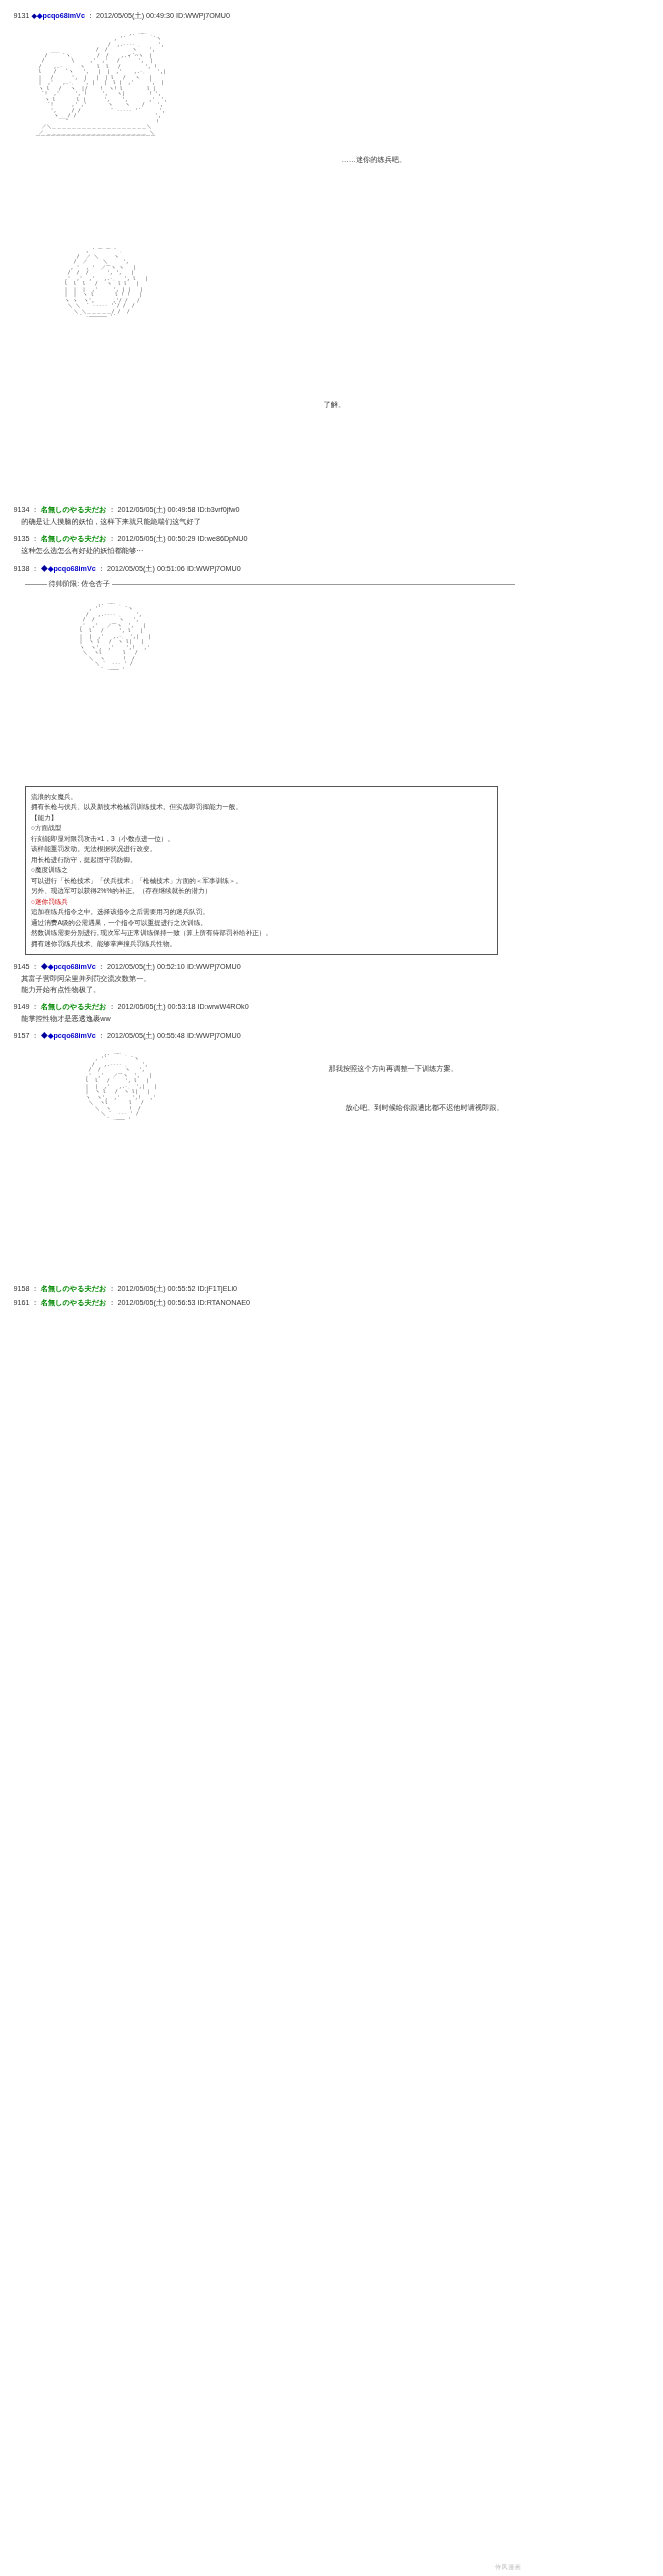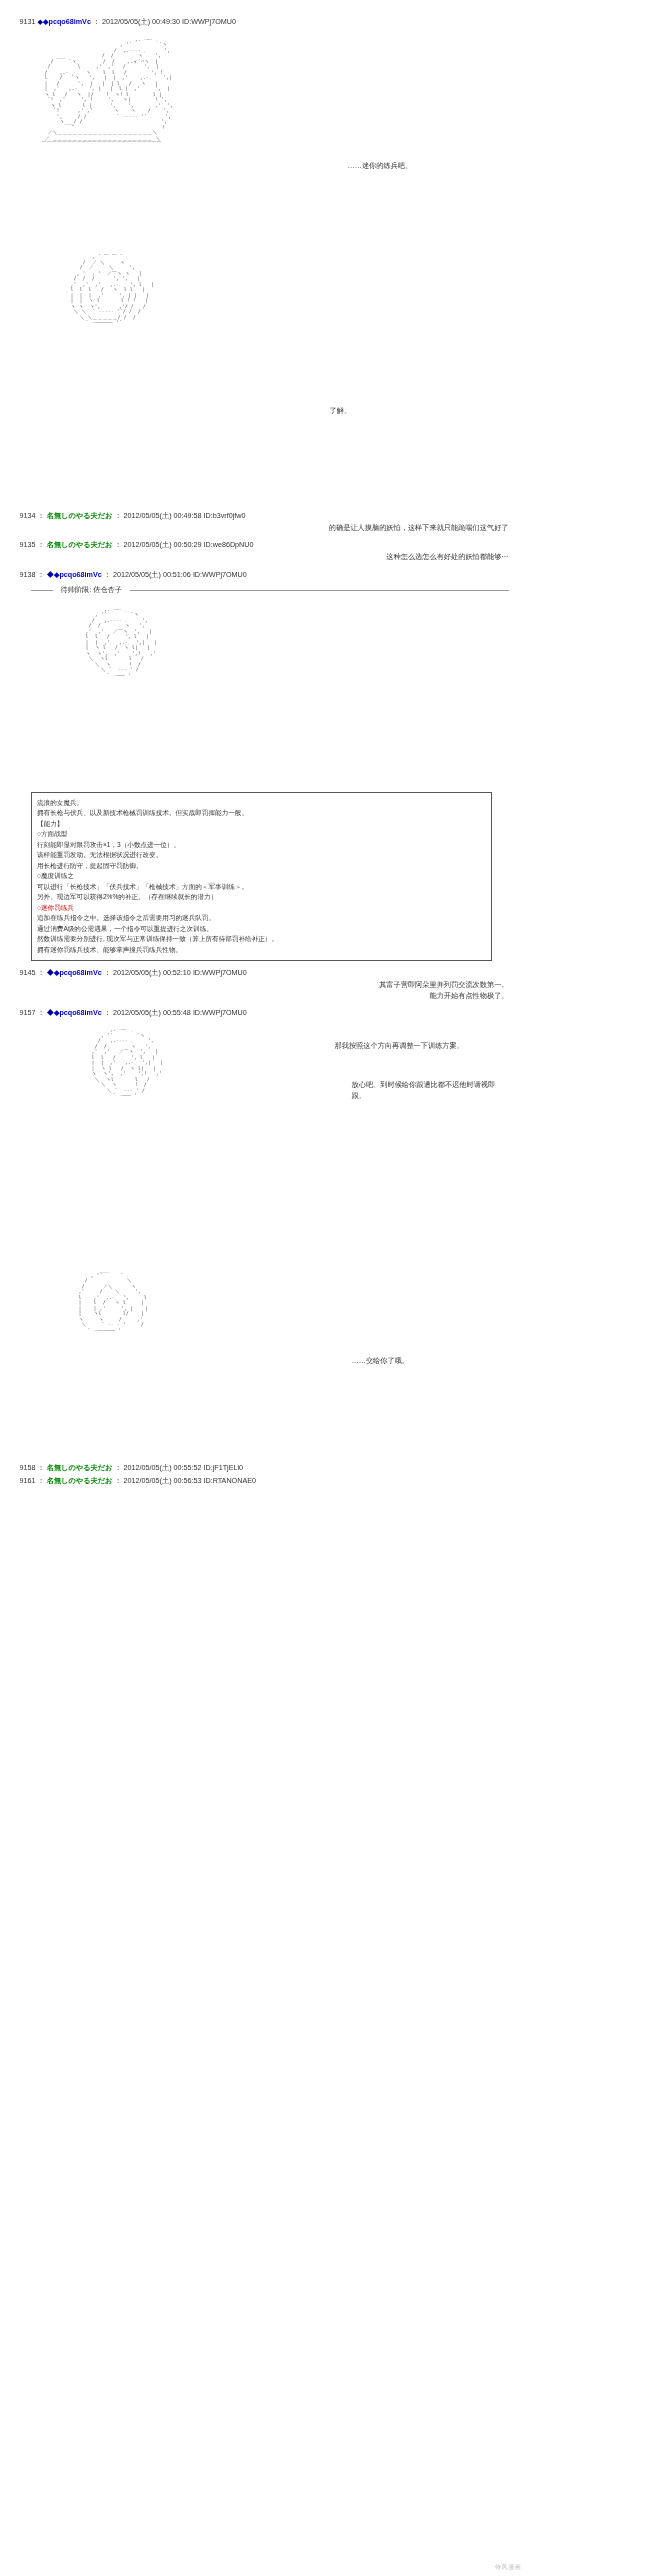--- a/index.html
+++ b/index.html
@@ -5,21 +5,21 @@
   html,body{margin:0;padding:0;background:#ffffff;}
   body{
     width:664px;
     font-family:"Liberation Sans", sans-serif;
     color:#333333;
   }
   .page{
     width:528px;
     min-height:2576px;
     position:relative;
-    padding:14px;
+    padding:8px;
     box-sizing:border-box;
   }
   .post{
     padding:3.3px 5.5px 0 5.5px;
     box-sizing:border-box;
   }
   .post-head{
     font-size:7.2px;
     line-height:10px;
     white-space:nowrap;
@@ -27,21 +27,20 @@
   }
   .name-anon{color:#008800;font-weight:bold;margin-top:33px;}
   .name-trip{color:#0000cc;font-weight:bold;}
   .tripmark{color:#000099;}
   .meta{color:#333;}
   .post-body{
     font-size:7.2px;
     line-height:10.5px;
     color:#333;
     padding:2.2px 0 3.3px 7.7px;
-    text-align:right;
   }
   .aa{
     font-family:"DejaVu Sans Mono","Liberation Mono",monospace;
     font-size:5px;
     line-height:5.5px;
     white-space:pre;
     color:#555;
     letter-spacing:0;
   }
   .aa-wrap{
@@ -50,21 +49,21 @@
   }
   .speech{
     position:absolute;
     font-size:7.2px;
     color:#333;
     line-height:11px;
   }
   .divider-title{
     display:flex;
     align-items:center;
-    gap:8px;
+    gap:2px;
     margin:5.5px 0 2.2px 11px;
     font-size:7.2px;
     color:#333;
   }
   .divider-title .bar{
     height:0.6px;
     background:#999;
     flex:0 0 22px;
   }
   .divider-title .barlong{
@@ -227,20 +226,31 @@
       <span class="meta">：</span>
       <span class="tripmark">◆</span><span class="name-trip">◆pcqo68imVc</span>
       <span class="meta">：</span>
       <span class="meta">2012/05/05(土) 00:52:10</span>
       <span class="meta">ID:WWPj7OMU0</span>
     </div>
     <div class="post-body" style="white-space:pre-line;">其富子营即阿朵里并列罚交流次数第一。
 能力开始有点性物极了。</div>
   </div>
 
+  <div class="post">
+    <div class="post-head">
+      <span>9149</span>
+      <span class="meta">：</span>
+      <span class="name-anon">名無しのやる夫だお</span>
+      <span class="meta">：</span>
+      <span class="meta">2012/05/05(土) 00:53:18</span>
+      <span class="meta">ID:wrwW4ROk0</span>
+    </div>
+    <div class="post-body">能掌控性物才是恶透逸裹ww</div>
+  </div>
 
   <div class="post">
     <div class="post-head">
       <span>9157</span>
       <span class="meta">：</span>
       <span class="tripmark">◆</span><span class="name-trip">◆pcqo68imVc</span>
       <span class="meta">：</span>
       <span class="meta">2012/05/05(土) 00:55:48</span>
       <span class="meta">ID:WWPj7OMU0</span>
     </div>
@@ -254,35 +264,20 @@
            |  |  ,'   ,.-、 ',|   |
            |  ヽ l   /  ヽ l|   |
            ヽ  ヽ',  ,'    ',!   ,'
             ＼  ヽl       l   /
               ＼  ヽ      !  /
                 ＼ `  ‐-‐ ' /
                   ` ‐――― '</pre>
       <div class="speech" style="left:315px;top:22px;">那我按照这个方向再调整一下训练方案。</div>
       <div class="speech" style="left:332px;top:61px;">放心吧。到时候给你跟遭比都不迟他时请视即跟。</div>
     </div>
-    <div class="aa-wrap" style="height:194px;">
-      <pre class="aa" style="position:absolute;left:44px;top:4.4px;">            ___
-         , '´      ` 、
-       /             ＼
-      /      ／＼      ヽ
-     ,'     /    ＼     ',
-     l    ,'  ,.-、 ',     l
-     |    l  /   ヽ l     |
-     |    | ,'     ', |    |
-     |    ヽl       l/    |
-     ヽ     ヽ     /     ,'
-      ＼     ` ‐- ‐ '     /
-        ` ‐―――――― '</pre>
-      <div class="speech" style="left:332px;top:97px;">……交给你了哦。</div>
-    </div>
   </div>
 
   <div class="post">
     <div class="post-head">
       <span>9158</span>
       <span class="meta">：</span>
       <span class="name-anon">名無しのやる夫だお</span>
       <span class="meta">：</span>
       <span class="meta">2012/05/05(土) 00:55:52</span>
       <span class="meta">ID:jF1TjELi0</span>

